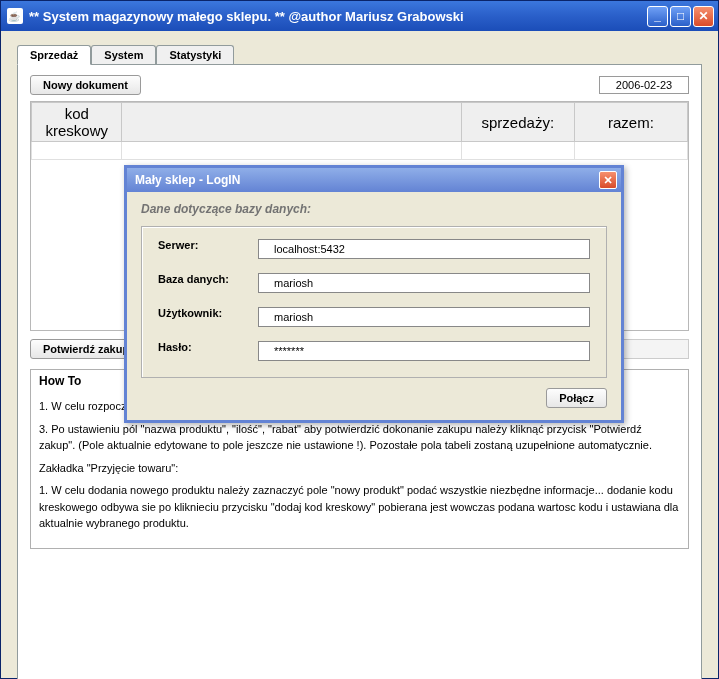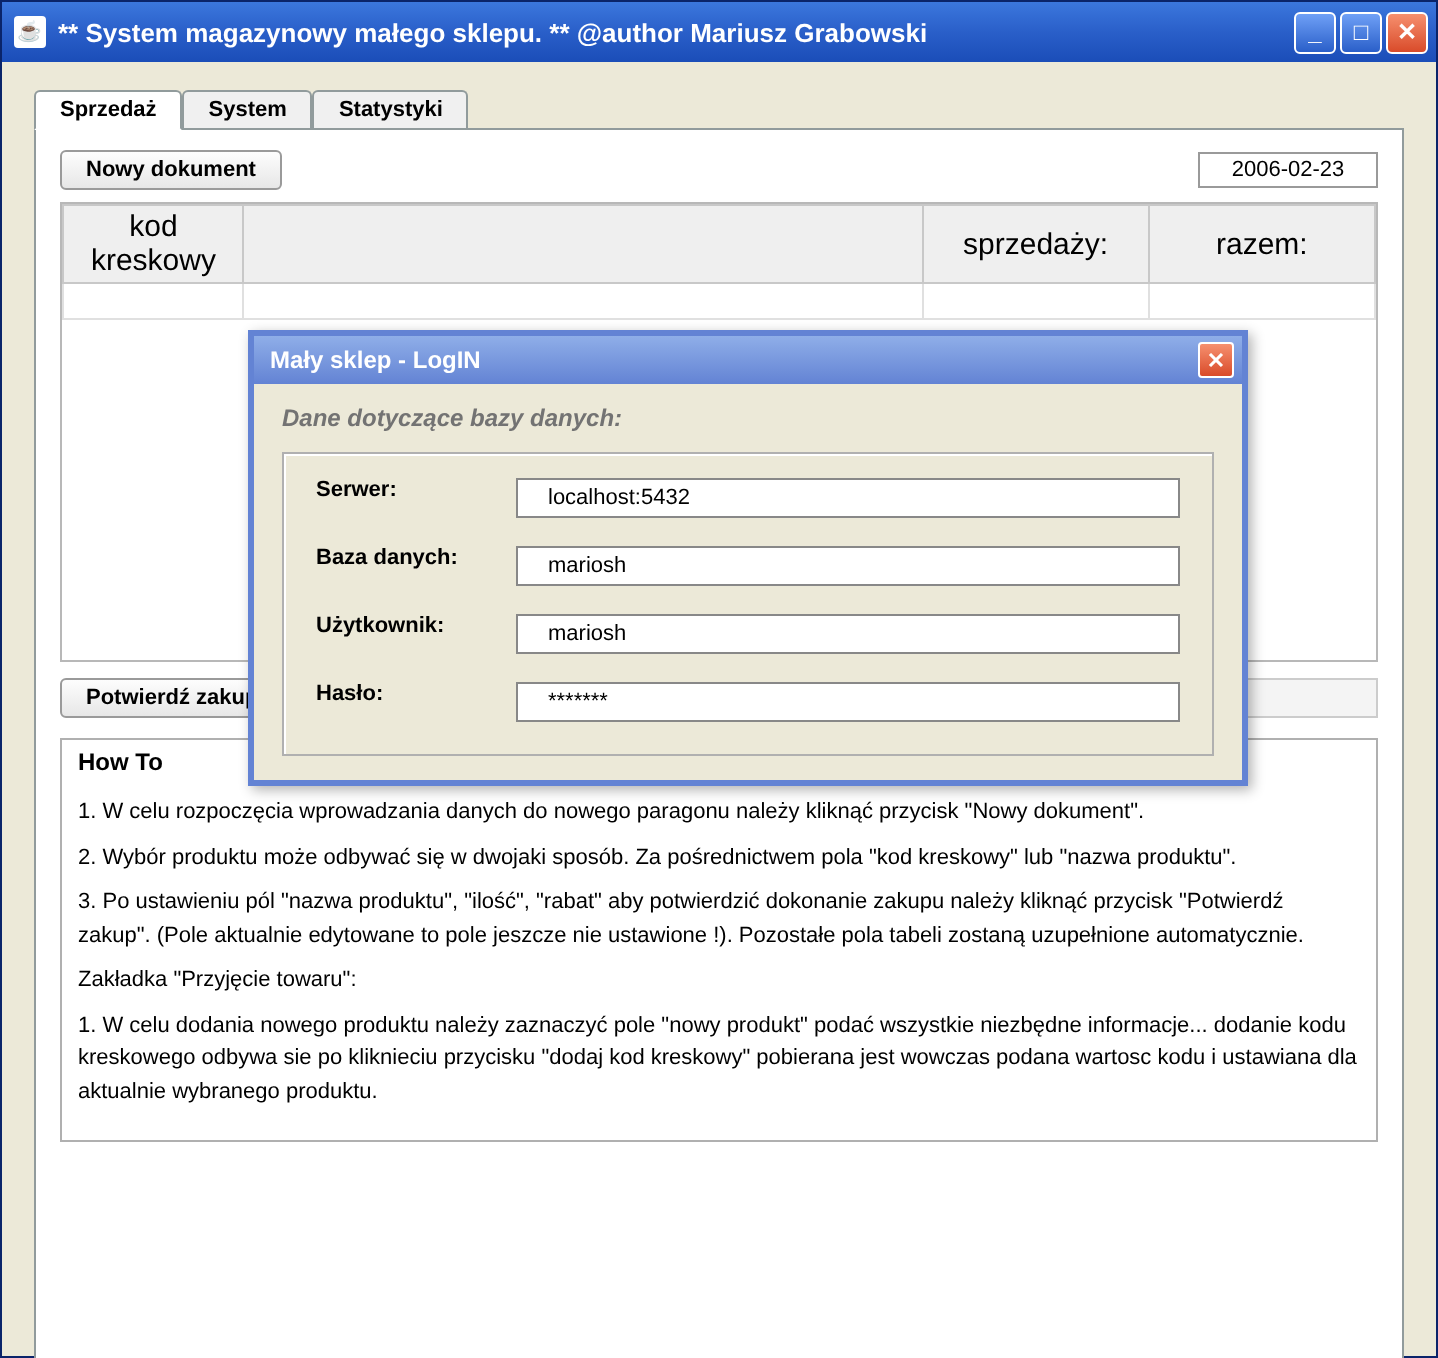--- a/index.html
+++ b/index.html
@@ -243,21 +243,20 @@
         <div style="display:flex;align-items:center;">
           <span class="sum-label">Suma:</span>
           <div class="sum-field"></div>
         </div>
       </div>
 
       <div class="howto-box">
         <div class="howto-title">How To</div>
         <div class="howto-body">
           <p>1. W celu rozpoczęcia wprowadzania danych do nowego paragonu należy kliknąć przycisk "Nowy dokument".</p>
-          <p>2. Wybór produktu może odbywać się w dwojaki sposób. Za pośrednictwem pola "kod kreskowy" lub "nazwa produktu".</p>
           <p>3. Po ustawieniu pól "nazwa produktu", "ilość", "rabat" aby potwierdzić dokonanie zakupu należy kliknąć przycisk "Potwierdź zakup". (Pole aktualnie edytowane to pole jeszcze nie ustawione !). Pozostałe pola tabeli zostaną uzupełnione automatycznie.</p>
           <p>Zakładka "Przyjęcie towaru":</p>
           <p>1. W celu dodania nowego produktu należy zaznaczyć pole "nowy produkt" podać wszystkie niezbędne informacje... dodanie kodu kreskowego odbywa sie po kliknieciu przycisku "dodaj kod kreskowy" pobierana jest wowczas podana wartosc kodu i ustawiana dla aktualnie wybranego produktu.</p>
         </div>
       </div>
 
       <div class="dialog">
         <div class="dialog-titlebar">
           <div class="dlg-title">Mały sklep - LogIN</div>
           <div class="dialog-close">✕</div>
@@ -275,18 +274,21 @@
             </div>
             <div class="form-row">
               <label>Użytkownik:</label>
               <input type="text" value="mariosh" style="">
             </div>
             <div class="form-row" style="margin-bottom:4px;">
               <label>Hasło:</label>
               <input type="text" value="*******" style="">
             </div>
           </div>
+          <div class="dialog-footer">
+            <button class="btn">Połącz</button>
+          </div>
         </div>
       </div>
 
     </div>
   </div>
 </div>
 
 </body></html>

